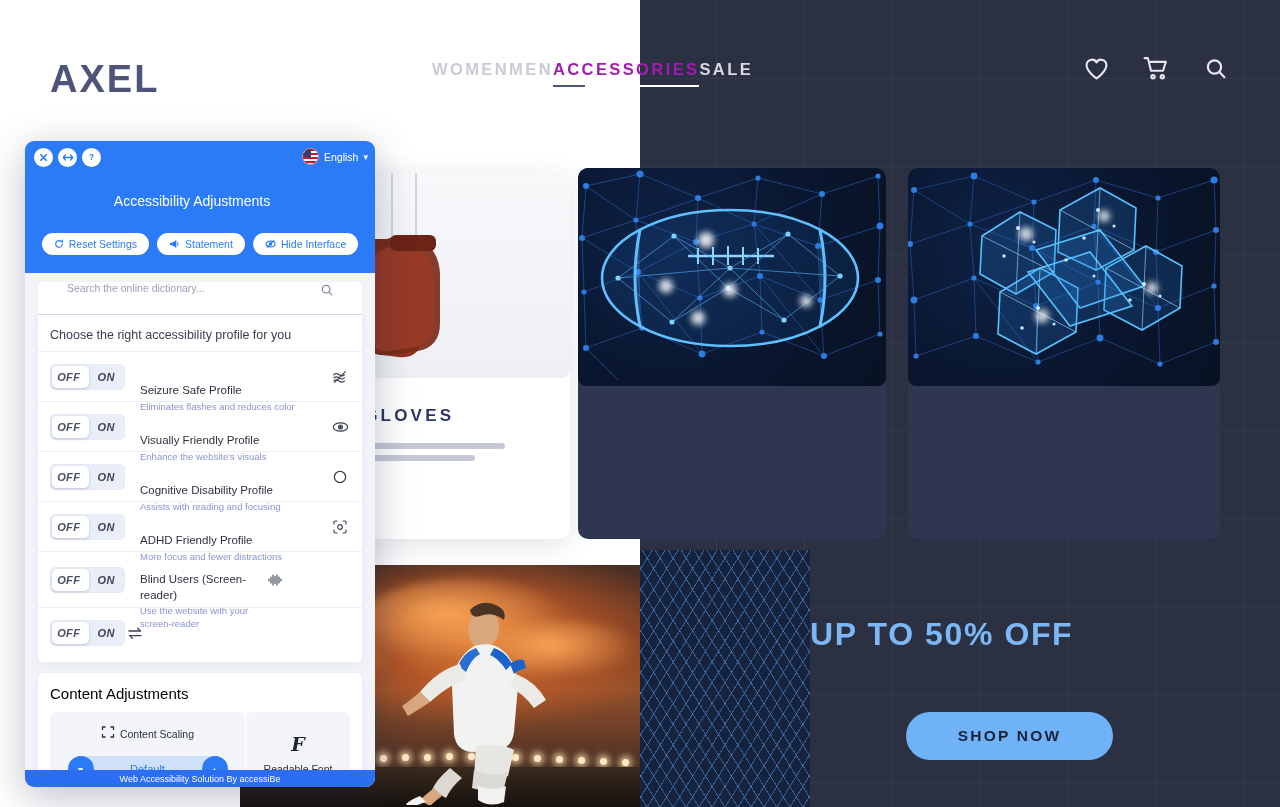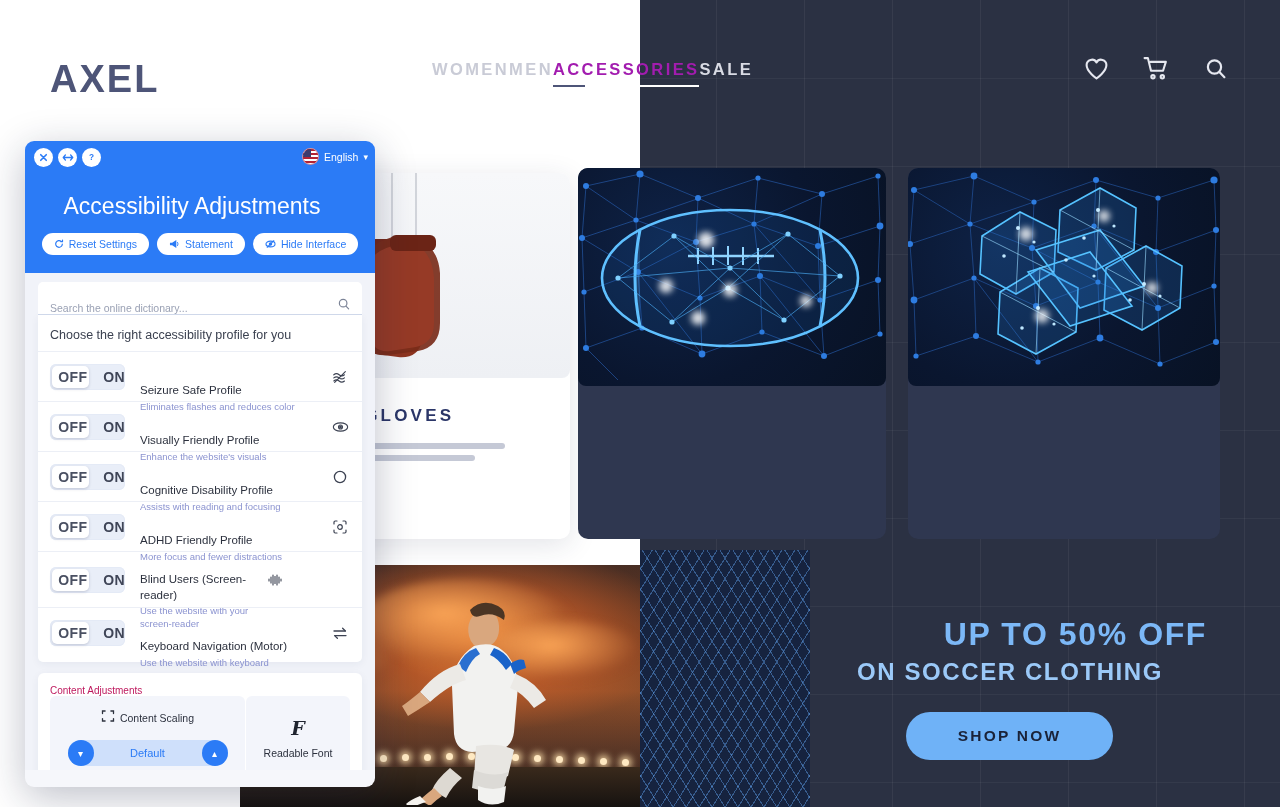--- a/index.html
+++ b/index.html
@@ -114,22 +114,22 @@
   }
   .net-panel .mesh{
     position:absolute; inset:-20px;
     background-image:
       repeating-linear-gradient(58deg, rgba(95,160,235,.45) 0 1px, transparent 1px 11px),
       repeating-linear-gradient(-58deg, rgba(95,160,235,.45) 0 1px, transparent 1px 11px);
   }
   .promo {
     position:absolute; left:810px; top:550px; width:400px; height:257px;
   }
-  .promo-1 { position:absolute; left:0; right:3px; top:66px; text-align:right;
-    font-size:32px; font-weight:bold; letter-spacing:1.6px; color:#7cb8f7;padding-left:32px; }
+  .promo-1 { position:absolute; left:0; right:12px; top:66px; text-align:left;
+    font-size:32px; font-weight:bold; letter-spacing:1.6px; color:#7cb8f7; }
   .promo-2 { position:absolute; left:0; right:0; top:108px; text-align:center;
     font-size:24px; font-weight:bold; letter-spacing:1.6px; color:#9bc9f8; }
   .shop-btn {
     position:absolute; left:96px; top:162px; width:207px; height:48px;
     border-radius:26px; background:#6fb2f7; border:none;
     color:#1a2238; font-size:15.5px; font-weight:bold; letter-spacing:2.2px;
     cursor:pointer;
   }
 
   
@@ -154,39 +154,39 @@
     width:17px; height:17px; border-radius:50%; overflow:hidden; position:relative;
     background:#b22234; border:1px solid rgba(255,255,255,.5);
   }
   .flag .stripes{position:absolute;inset:0;background:repeating-linear-gradient(to bottom,#b22234 0 2px,#fff 2px 4px);}
   .flag .canton{position:absolute;left:0;top:0;width:8px;height:8px;background:#3c3b6e;}
   .lang-label { color:#fff; font-size:10.5px; }
   .chev-s { color:#fff; font-size:9px; }
 
   .ap-title {
     position:absolute; left:0; right:16px; top:52px; text-align:center;
-    color:#ffffff; font-size:23px;
+    color:#ffffff; font-size:14px;
   }
   .ap-btns { position:absolute; left:0; right:0; top:92px; display:flex; justify-content:center; gap:8px; }
   .ap-btn {
     background:#ffffff; border:none; border-radius:14px; height:22px;
     padding:8px 12px; display:flex; align-items:center; gap:5px;
     color:#2b7bf6; font-size:10.5px; cursor:pointer; white-space:nowrap;
     font-family:"Liberation Sans", sans-serif;
   }
   .ap-btn svg{display:block;}
 
   .ap-body {
     position:absolute; left:0; right:0; top:132px; bottom:17px;
     background:#f1f3f9; padding:9px 13px 0 13px; overflow:hidden;
   }
 
   .search-wrap {
     position:relative; background:#ffffff; border-radius:5px 5px 0 0;
-    height:33px; display:flex; align-items:flex-end; padding:0 12px;
+    height:33px; display:flex; align-items:flex-start; padding:0 29px;
     border-bottom:1px solid #cfd8ea;
   }
   .search-input {
     flex:1; border:none; outline:none; font-size:10.5px; color:#8c93a8;
     font-family:"Liberation Sans", sans-serif; background:transparent;
   }
   .search-input::placeholder{color:#9aa1b4;}
 
   .profiles-card {
     background:#ffffff; border-radius:0 0 5px 5px; padding:0 0 5px 0;
@@ -202,35 +202,35 @@
   .toggle {
     width:75px; height:26px; border-radius:6px; background:#e9eef8;
     display:flex; align-items:center; flex:0 0 auto; position:relative;
     cursor:pointer; box-shadow:inset 0 0 0 1px #e4eaf6;
   }
   .toggle .knob{
     position:absolute; left:2px; top:2px; width:37px; height:22px;
     background:#fff; border-radius:5px; box-shadow:0 1px 3px rgba(40,50,90,.22);
   }
   .toggle span{
-    flex:1; text-align:right; font-size:14px; font-weight:bold;
-    letter-spacing:.4px; color:#4a5062; position:relative; z-index:2;
+    flex:1; text-align:center; font-size:11px; font-weight:bold;
+    letter-spacing:.4px; color:#4a5062; position:relative; z-index:2;font-style:italic;
   }
   .toggle span.on{color:#3f4557;}
   .ptext { flex:1; padding-left:15px;margin-top:44px; }
   .ptitle { font-size:11.5px; color:#2c313e; line-height:1.35; }
   .pdesc  { font-size:9.5px; color:#8b93d0; line-height:1.35; margin-top:2px; }
   .picon  { flex:0 0 auto; width:20px; display:flex; justify-content:center; color:#3c4252; }
   .picon svg{display:block;}
 
   .ca-card {
     background:#ffffff; border-radius:6px; margin-top:11px; padding:12px 12px 0 12px;
     box-shadow:0 2px 8px rgba(40,50,90,.06);
   }
-  .ca-title { font-size:10px; color:#be185d; }
+  .ca-title { font-size:15px; color:#000000; margin-bottom:10px; }
   .ca-grid { display:flex; gap:1px; }
   .ca-tile {
     background:#f3f5fb; border-radius:6px; height:84px; position:relative;
     display:flex; flex-direction:column; align-items:center; cursor:pointer;
   }
   .ca-tile.wide{ flex:0 0 195px; padding-top:13px; }
   .ca-tile.narrow{ flex:1; justify-content:center; gap:8px; }
   .ca-label { font-size:10.5px; color:#2c313e; }
   .ca-row { display:flex; align-items:center; gap:5px; }
   .stepper {
@@ -534,21 +534,20 @@
       </g>
     </svg>
   </div>
 
   <div class="net-panel">
     <div class="mesh"></div>
   </div>
 
   <div class="promo">
     <div class="promo-1">UP TO 50% OFF</div>
-    <div class="promo-2">ON SOCCER CLOTHING</div>
     <button class="shop-btn">SHOP NOW</button>
   </div>
 
   <div class="ap">
 
     <div class="ap-head">
       <div class="ap-tools">
         <div class="ap-tool">
           <svg width="11" height="11" viewBox="0 0 12 12" stroke="#2b7bf6" stroke-width="1.8" stroke-linecap="round">
               <path d="M3 3 L9 9 M9 3 L3 9"></path>
@@ -722,24 +721,20 @@
                 <path d="M14 7v2"></path>
             </svg>
           </div>
         </div>
 
         <div class="prow">
           <div class="toggle">
             <div class="knob"></div>
             <span>OFF</span>
             <span class="on">ON</span>
-          </div>
-          <div class="ptext">
-            <div class="ptitle">Keyboard Navigation (Motor)</div>
-            <div class="pdesc">Use the website with keyboard</div>
           </div>
           <div class="picon">
             <svg width="16" height="14" viewBox="0 0 16 14" fill="none" stroke="#3c4252" stroke-width="1.3" stroke-linecap="round" stroke-linejoin="round">
               <path d="M2 5h11"></path>
                 <path d="M10.6 2.3 13.4 5"></path>
                 <path d="M14 9.6H3"></path>
                 <path d="M5.4 12.3 2.6 9.6"></path>
             </svg>
           </div>
         </div>
@@ -770,15 +765,16 @@
 
           <div class="ca-tile narrow">
             <span class="serif-f">F</span>
             <span class="ca-label">Readable Font</span>
           </div>
 
         </div>
       </div>
     </div>
 
+    <div class="ap-foot">Web Accessibility Solution By accessiBe</div>
   </div>
 
 </div>
 
 </body></html>

